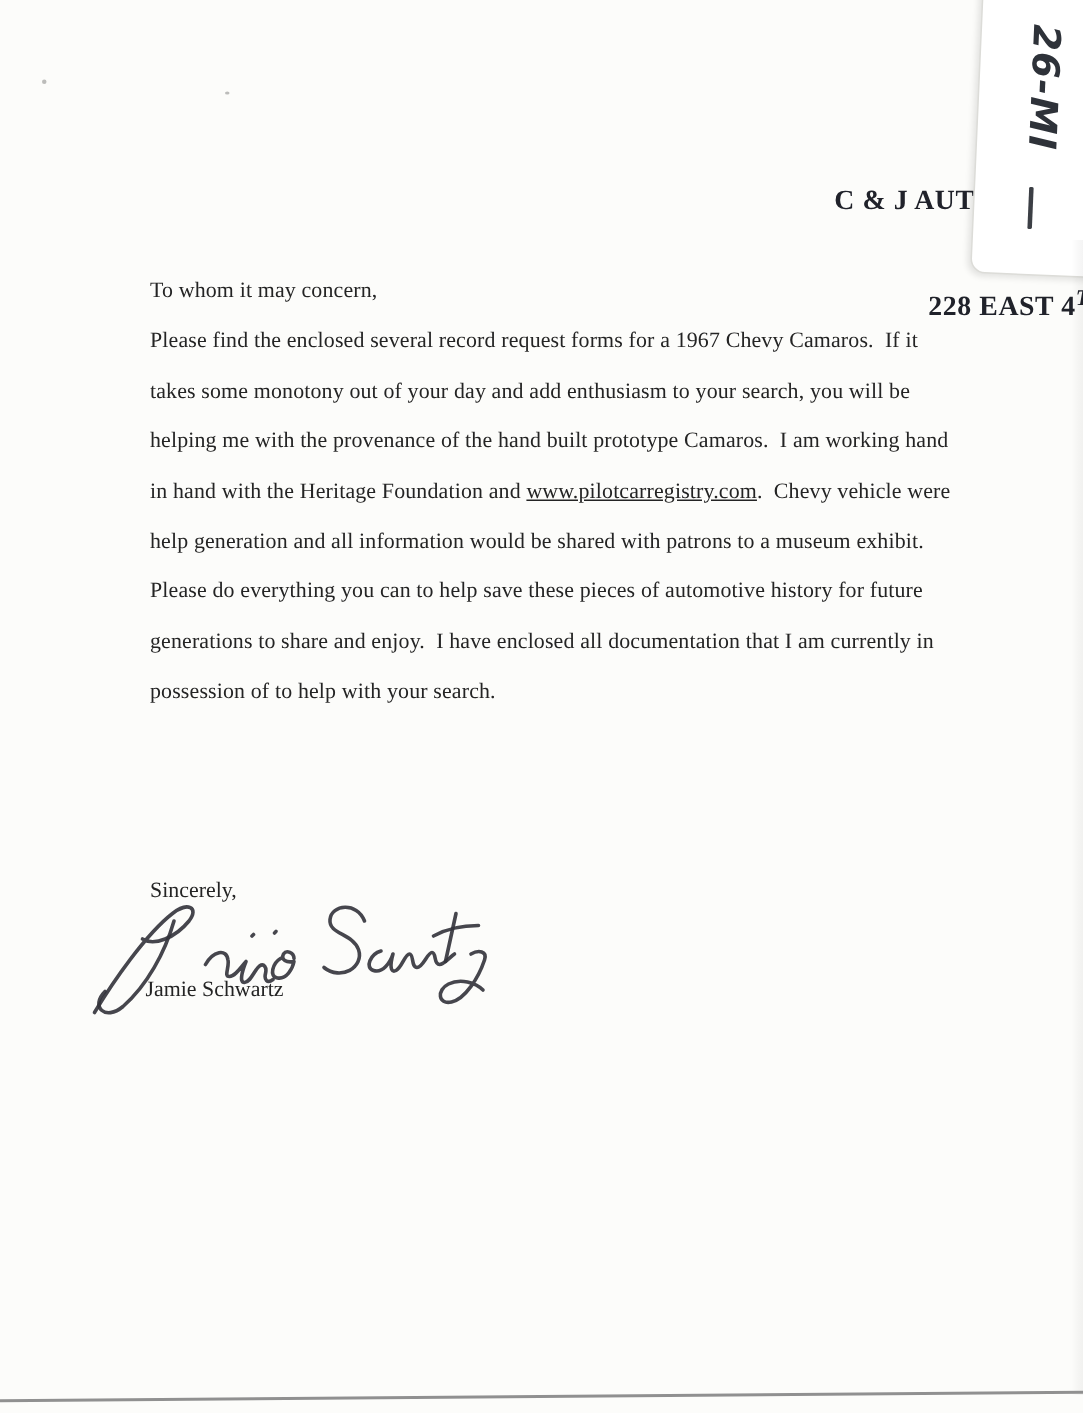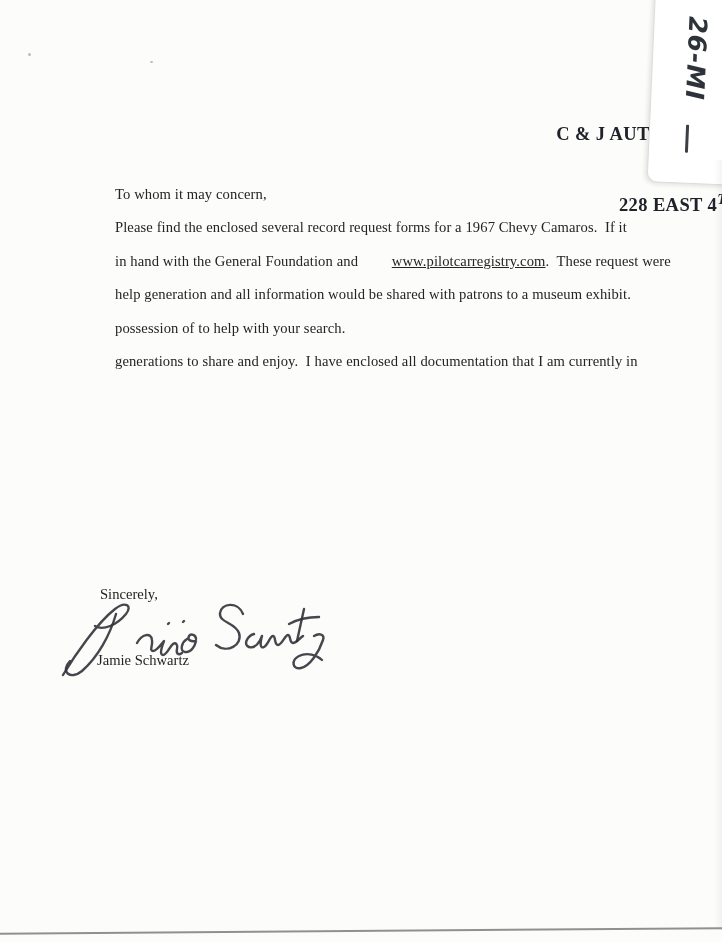--- a/index.html
+++ b/index.html
@@ -34,28 +34,28 @@
     position: relative;
     top: -0.45em;
     letter-spacing: 0;
     font-style: italic;
   }
 
   
   .body-text {
     position: absolute;
     top: 178px;
-    left: 115px;
+    left: 100px;
     width: 600px;
     font-size: 14.6px;
     line-height: 33.4px;
     letter-spacing: 0.1px;
   }
   .line { white-space: pre; }
-  .underlined { text-decoration: underline; margin-left: 30px; }
+  .underlined { text-decoration: underline; }
 
   .closing {
     position: absolute;
     left: 100px;
     top: 586px;
     font-size: 14.6px;
   }
   .typed-name {
     position: absolute;
     left: 97px;
@@ -155,24 +155,27 @@
   <div class="speck speck-2"></div>
 
   <div class="letterhead">
     <div>C &amp; J AUTO GROUP</div>
     <div><span>228 EAST 4</span><sup>TH</sup></div>
   </div>
 
   <div class="body-text">
     <div class="line">To whom it may concern,</div>
     <div class="line">Please find the enclosed several record request forms for a 1967 Chevy Camaros.  If it</div>
-    <div class="line"><span>in hand with the General Foundation and </span><span class="underlined">www.pilotcarregistry.com</span><span>.  These request were</span></div>
+    <div class="line">takes some monotony out of your day and add enthusiasm to your search, you will be</div>
+    <div class="line">helping me with the provenance of the hand built prototype Camaros.  I am working hand</div>
+    <div class="line"><span>in hand with the Heritage Foundation and </span><span class="underlined">www.pilotcarregistry.com</span><span>.  Chevy vehicle were</span></div>
     <div class="line">help generation and all information would be shared with patrons to a museum exhibit.</div>
+    <div class="line">Please do everything you can to help save these pieces of automotive history for future</div>
+    <div class="line">generations to share and enjoy.  I have enclosed all documentation that I am currently in</div>
     <div class="line">possession of to help with your search.</div>
-    <div class="line">generations to share and enjoy.  I have enclosed all documentation that I am currently in</div>
   </div>
 
   <div class="closing">Sincerely,</div>
 
   <svg class="signature" viewBox="0 0 295 95" aria-hidden="true">
 
     <path d="M8,82 C20,62 42,30 60,16 C70,8 78,12 71,21 C62,32 48,38 40,33"></path>
     <path d="M61,21 C55,42 43,64 27,78 C15,88 5,78 15,68"></path>
 
     <path d="M82,50 c5,-9 14,-11 15,-3 c1,5 -3,11 1,11 c4,0 8,-7 11,-10 c-2,5 -5,14 -1,14 c4,0 7,-9 10,-11 c3,-2 5,1 4,5 c-1,4 1,7 5,4"></path>

